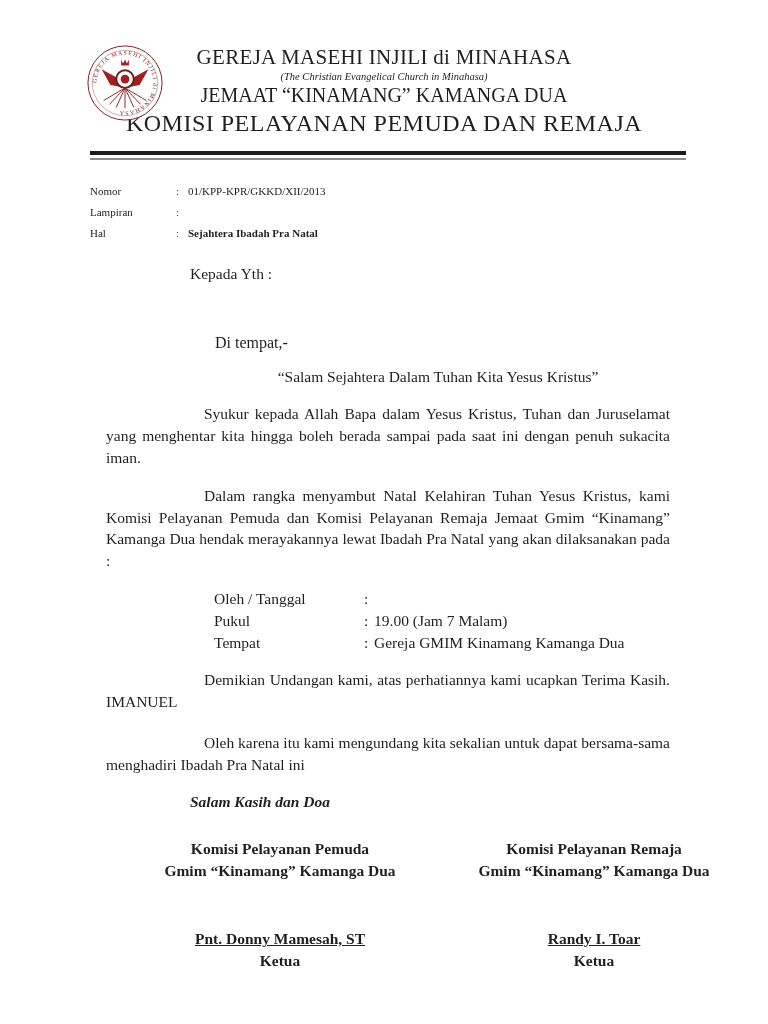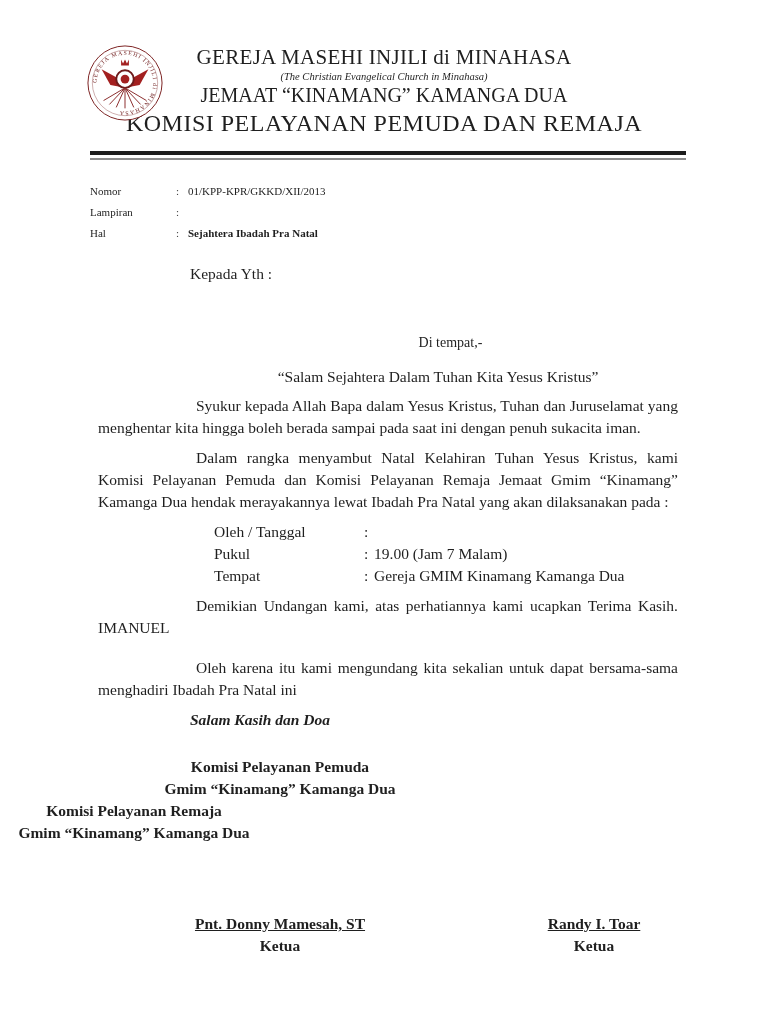--- a/index.html
+++ b/index.html
@@ -28,35 +28,35 @@
   }
   
   .meta { margin:21px 82px 0 90px; font-size:11px; line-height:21px; }
   .meta-row { display:flex; }
   .meta-label { width:86px; flex:none; }
   .meta-sep { width:12px; flex:none; color:#3a3a3a; }
   .meta-value {}
   .bold { font-weight:bold; }
   
   .kepada { margin:19px 82px 0 190px; font-size:15.5px; line-height:21px; }
-  .ditempat { margin:48px 82px 0 215px; font-size:14px; line-height:21px;text-align:center; }
+  .ditempat { margin:48px 82px 0 215px; font-size:16px; line-height:21px; }
   
   .body-block { margin:0 82px 0 90px; font-size:15.5px; line-height:21.8px; }
   .quote { margin-top:13px; margin-left:100px; text-align:center; }
-  .para { text-align:justify; text-indent:98px; margin:8px; }
+  .para { text-align:justify; text-indent:98px; margin:16px; }
   .event { margin-top:9px; margin-left:124px; }
   .event-row { display:flex; }
   .event-label { width:150px; flex:none; }
   .event-sep { width:10px; flex:none; }
   .para-gap { margin-top:19px; }
   .closing { margin-left:100px; font-weight:bold; font-style:italic; }
   
   .sig-row { display:flex; font-size:15.5px; line-height:22px; font-weight:bold; }
-  .sig-titles { margin-top:25px;flex-direction:column; }
-  .sig-names { margin-top:69px; }
+  .sig-titles { margin-top:25px; }
+  .sig-names { margin-top:46px; }
   .sig-col-left { width:360px; margin-left:100px; text-align:center; flex:none; }
   .sig-col-right { width:232px; margin-left:18px; text-align:center; flex:none; }
   .sig-name { text-decoration:underline; }
 </style>
 </head>
 <body>
 
 <div class="page">
 
   <header class="letterhead">

